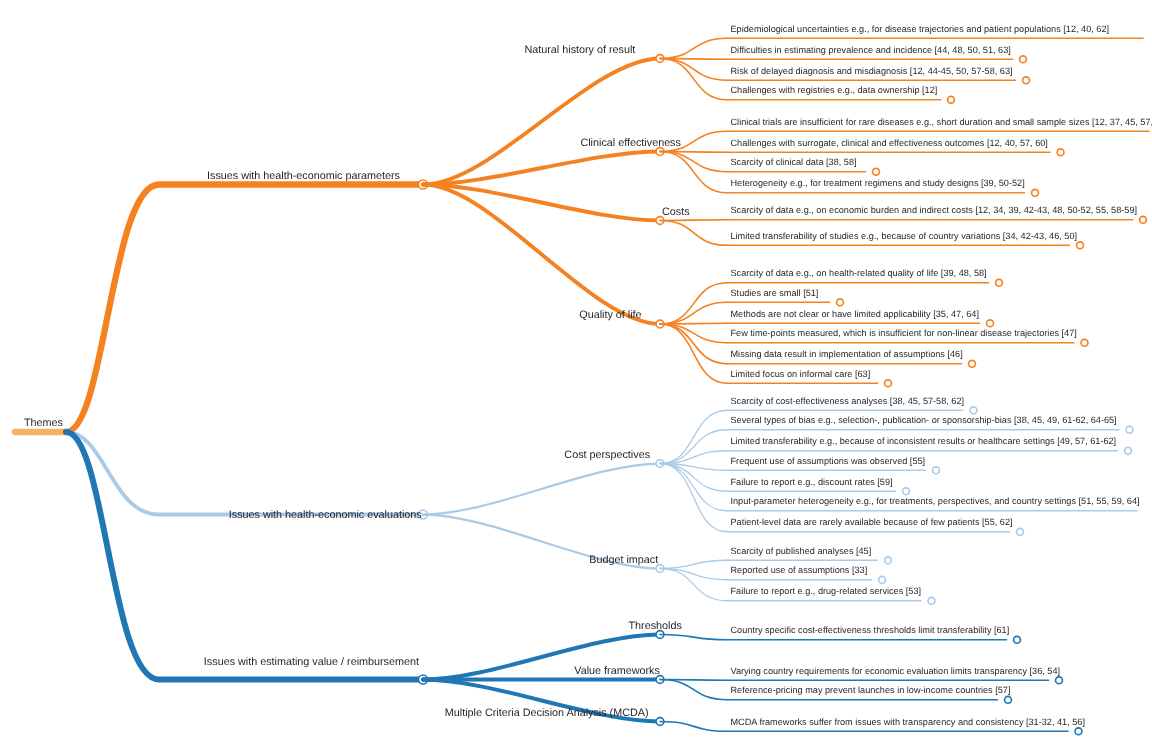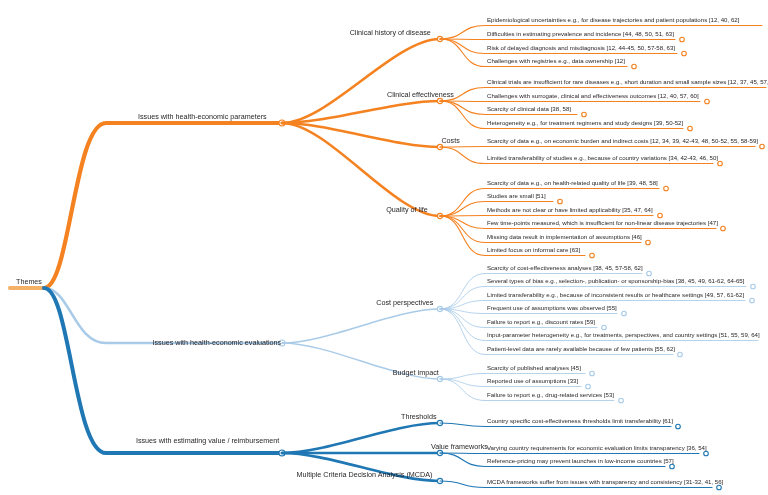--- a/index.html
+++ b/index.html
@@ -127,21 +127,21 @@
       <path d="M 485 466.5 L 665 466.5" stroke="#1f77b4" stroke-width="1.1" fill="none" stroke-linecap="round"></path>
       <circle cx="672" cy="466.5" r="2.3" fill="#ffffff" stroke="#1f77b4" stroke-width="1.1"></circle>
       <path d="M 282 453 C 328 453 394 481 440 481" fill="none" stroke="#1f77b4" stroke-width="2.6" stroke-linecap="round"></path>
       <circle cx="440" cy="481" r="2.6" fill="#ffffff" stroke="#1f77b4" stroke-width="1.1"></circle>
       <path d="M 440 481 C 464.75 481 460.25 487.5 485 487.5" fill="none" stroke="#1f77b4" stroke-width="1.1" stroke-linecap="round"></path>
       <path d="M 485 487.5 L 712 487.5" stroke="#1f77b4" stroke-width="1.1" fill="none" stroke-linecap="round"></path>
       <circle cx="719" cy="487.5" r="2.3" fill="#ffffff" stroke="#1f77b4" stroke-width="1.1"></circle>
     </svg>
 <div class="lbl lbl-root" style="left: 16px; top: 277px;">Themes</div>
     <div class="lbl lbl-l1" style="left: 138px; top: 112px; text-align: right;">Issues with health-economic parameters</div>
-    <div class="lbl lbl-l2" style="left: 349.68px; top: 28px;">Clinical history of disease</div>
+    <div class="lbl lbl-l2" style="left: 349.68px; top: 28px;">Natural history of result</div>
     <div class="lbl lbl-leaf" style="left: 487px; top: 16px;">Epidemiological uncertainties e.g., for disease trajectories and patient populations [12, 40, 62]</div>
     <div class="lbl lbl-leaf" style="left: 487px; top: 30px;">Difficulties in estimating prevalence and incidence [44, 48, 50, 51, 63]</div>
     <div class="lbl lbl-leaf" style="left: 487px; top: 44px;">Risk of delayed diagnosis and misdiagnosis [12, 44-45, 50, 57-58, 63]</div>
     <div class="lbl lbl-leaf" style="left: 487px; top: 57px;">Challenges with registries e.g., data ownership [12]</div>
     <div class="lbl lbl-l2" style="left: 362.96px; top: 90px; margin-left: 24px;">Clinical effectiveness</div>
     <div class="lbl lbl-leaf" style="left: 487px; top: 78px;">Clinical trials are insufficient for rare diseases e.g., short duration and small sample sizes [12, 37, 45, 57, 6</div>
     <div class="lbl lbl-leaf" style="left: 487px; top: 92px;">Challenges with surrogate, clinical and effectiveness outcomes [12, 40, 57, 60]</div>
     <div class="lbl lbl-leaf" style="left: 487px; top: 105px;">Scarcity of clinical data [38, 58]</div>
     <div class="lbl lbl-leaf" style="left: 487px; top: 119px;">Heterogeneity e.g., for treatment regimens and study designs [39, 50-52]</div>
     <div class="lbl lbl-l2" style="left: 419.4px; top: 136px; margin-left: 22px;">Costs</div>
@@ -161,20 +161,20 @@
     <div class="lbl lbl-leaf" style="left: 487px; top: 291px;">Limited transferability e.g., because of inconsistent results or healthcare settings [49, 57, 61-62]</div>
     <div class="lbl lbl-leaf" style="left: 487px; top: 304px;">Frequent use of assumptions was observed [55]</div>
     <div class="lbl lbl-leaf" style="left: 487px; top: 318px;">Failure to report e.g., discount rates [59]</div>
     <div class="lbl lbl-leaf" style="left: 487px; top: 331px;">Input-parameter heterogeneity e.g., for treatments, perspectives, and country settings [51, 55, 59, 64]</div>
     <div class="lbl lbl-leaf" style="left: 487px; top: 345px;">Patient-level data are rarely available because of few patients [55, 62]</div>
     <div class="lbl lbl-l2" style="left: 392.84px; top: 368px; text-align: center;">Budget impact</div>
     <div class="lbl lbl-leaf" style="left: 487px; top: 364px;">Scarcity of published analyses [45]</div>
     <div class="lbl lbl-leaf" style="left: 487px; top: 377px;">Reported use of assumptions [33]</div>
     <div class="lbl lbl-leaf" style="left: 487px; top: 391px;">Failure to report e.g., drug-related services [53]</div>
     <div class="lbl lbl-l1" style="left: 135.92px; top: 436px; text-align: right;">Issues with estimating value / reimbursement</div>
-    <div class="lbl lbl-l2" style="left: 401px; top: 412px;">Thresholds</div>
+    <div class="lbl lbl-l2" style="left: 419px; top: 412px;">Thresholds</div>
     <div class="lbl lbl-leaf" style="left: 487px; top: 417px;">Country specific cost-effectiveness thresholds limit transferability [61]</div>
-    <div class="lbl lbl-l2" style="left: 382.88px; top: 442px; margin-left: 48px;">Value frameworks</div>
+    <div class="lbl lbl-l2" style="left: 382.88px; top: 442px;">Value frameworks</div>
     <div class="lbl lbl-leaf" style="left: 487px; top: 444px;">Varying country requirements for economic evaluation limits transparency [36, 54]</div>
     <div class="lbl lbl-leaf" style="left: 487px; top: 457px;">Reference-pricing may prevent launches in low-income countries [57]</div>
     <div class="lbl lbl-l2" style="left: 296.56px; top: 470px;">Multiple Criteria Decision Analysis (MCDA)</div>
     <div class="lbl lbl-leaf" style="left: 487px; top: 478px;">MCDA frameworks suffer from issues with transparency and consistency [31-32, 41, 56]</div>
   </div>
 
 </body></html>

